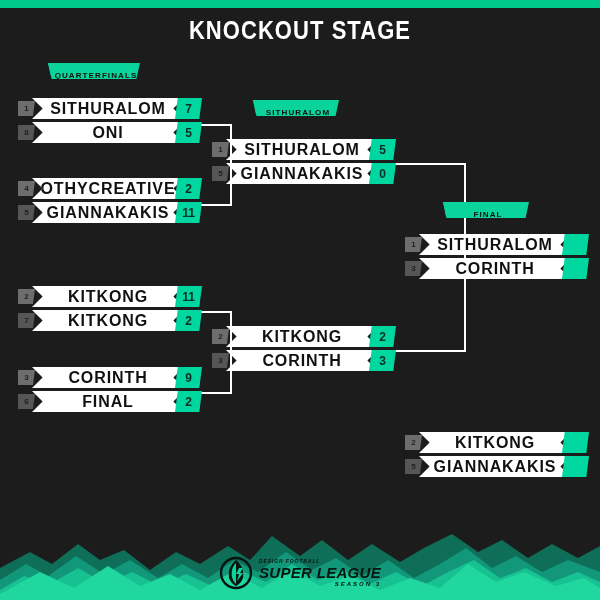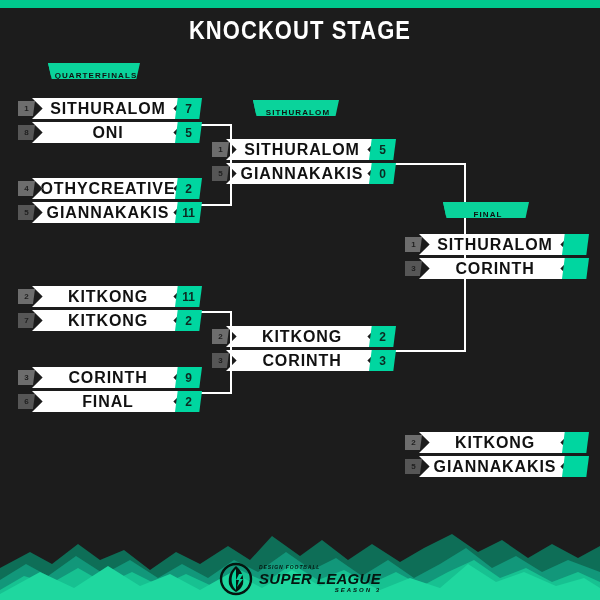--- a/index.html
+++ b/index.html
@@ -39,21 +39,21 @@
 
   
   .mountains{
     position:absolute; left:0; bottom:0;
     width:600px; height:140px;
   }
 
   
   .logo-wrap{
     position:absolute;
-    left:0; bottom:4px;
+    left:0; bottom:10px;
     width:600px;
     display:flex;
     align-items:center;
     justify-content:center;
     gap:6px;
   }
   .logo-emblem{ flex:0 0 auto; }
   .logo-text{
     display:flex; flex-direction:column;
     align-items:flex-start;

